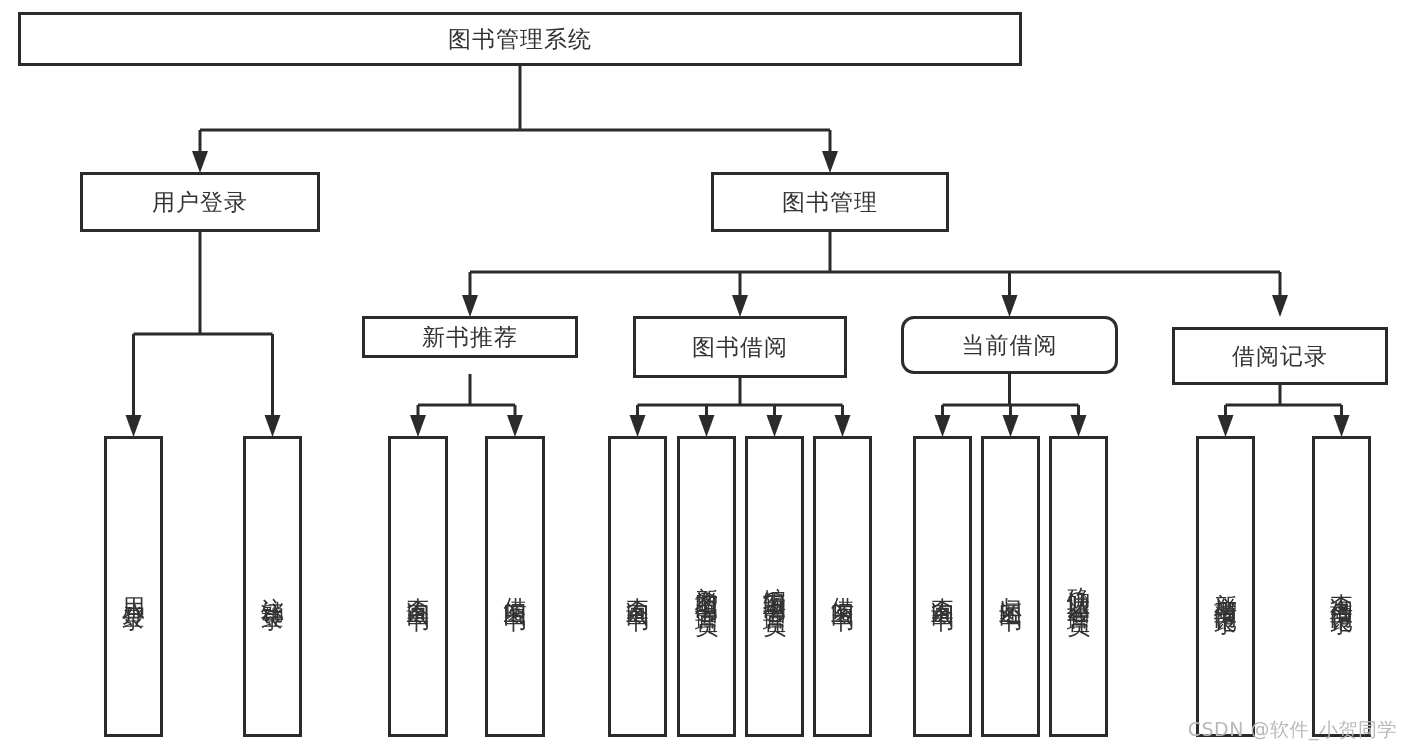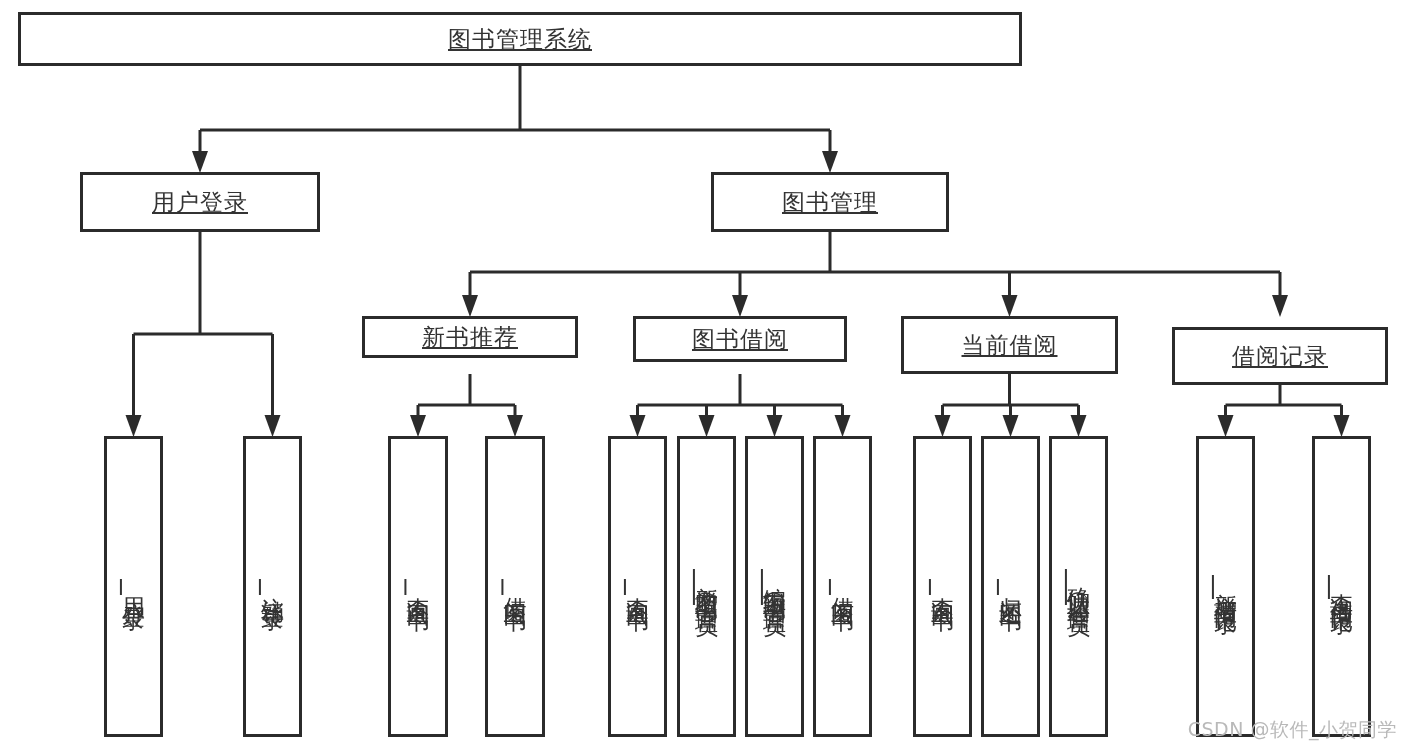--- a/index.html
+++ b/index.html
@@ -31,21 +31,20 @@
     position: absolute;
     box-sizing: border-box;
     border: 3px solid #2b2b2b;
     background: #ffffff;
     display: flex;
     align-items: center;
     justify-content: center;
     color: #333333;
     line-height: 1.08;
     text-align: center;
-    text-decoration: underline;
   }
   .node.horiz {
     font-size: 23px;
     letter-spacing: 1px;
   }
   .node.vert {
     writing-mode: vertical-rl;
     text-orientation: upright;
     font-size: 23px;
     letter-spacing: 4px;
@@ -129,24 +128,24 @@
       </div>
       <div class="node horiz" style="left: 80px; top: 172px; width: 240px; height: 60px; border-color: rgb(43, 43, 43); color: rgb(51, 51, 51);">
         <span class="lbl">用户登录</span>
       </div>
       <div class="node horiz" style="left: 711px; top: 172px; width: 238px; height: 60px; border-color: rgb(43, 43, 43); color: rgb(51, 51, 51); justify-content: center;">
         <span class="lbl">图书管理</span>
       </div>
       <div class="node horiz" style="left: 362px; top: 316px; width: 216px; height: 42px; border-color: rgb(43, 43, 43); color: rgb(51, 51, 51);">
         <span class="lbl">新书推荐</span>
       </div>
-      <div class="node horiz" style="left: 633px; top: 316px; width: 214px; height: 46px; border-color: rgb(43, 43, 43); color: rgb(51, 51, 51);">
+      <div class="node horiz" style="left: 633px; top: 316px; width: 214px; height: 62px; border-color: rgb(43, 43, 43); color: rgb(51, 51, 51);">
         <span class="lbl">图书借阅</span>
       </div>
-      <div class="node horiz" style="left: 901px; top: 316px; width: 217px; height: 58px; border-color: rgb(43, 43, 43); color: rgb(51, 51, 51);">
+      <div class="node horiz" style="left: 901px; top: 316px; width: 217px; height: 58px; border-color: rgb(43, 43, 43); color: rgb(51, 51, 51); border-radius: 13px;">
         <span class="lbl">当前借阅</span>
       </div>
       <div class="node horiz" style="left: 1172px; top: 327px; width: 216px; height: 58px; border-color: rgb(43, 43, 43); color: rgb(51, 51, 51);">
         <span class="lbl">借阅记录</span>
       </div>
       <div class="node vert" style="left: 104px; top: 436px; width: 59px; height: 301px; border-color: rgb(43, 43, 43); color: rgb(51, 51, 51);">
         <span class="lbl">用户登录</span>
       </div>
       <div class="node vert" style="left: 243px; top: 436px; width: 59px; height: 301px; border-color: rgb(43, 43, 43); color: rgb(51, 51, 51);">
         <span class="lbl">注销登录</span>

